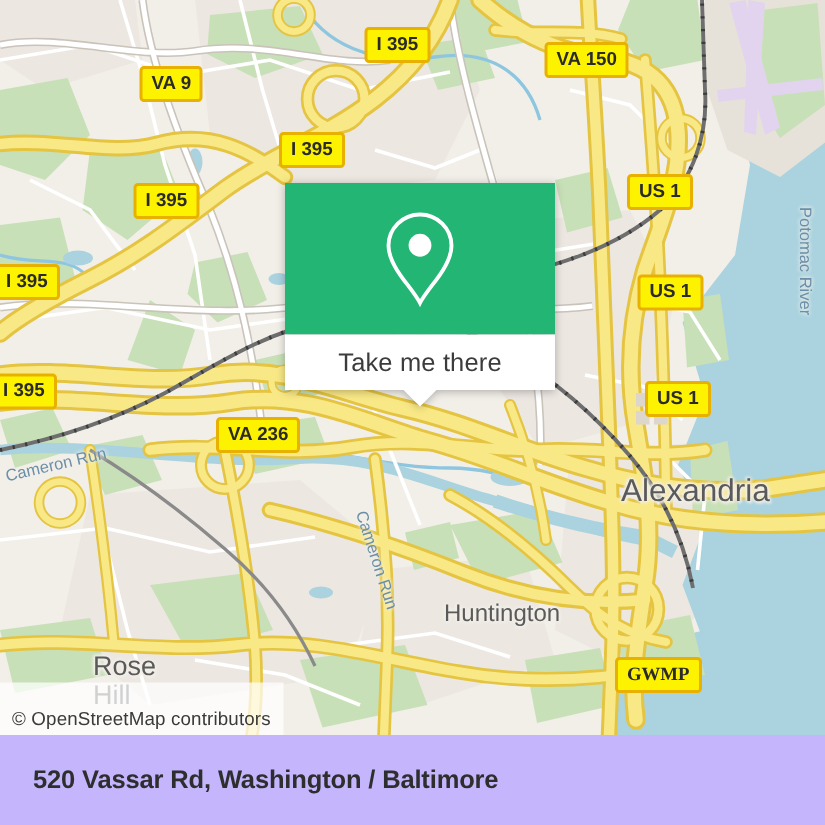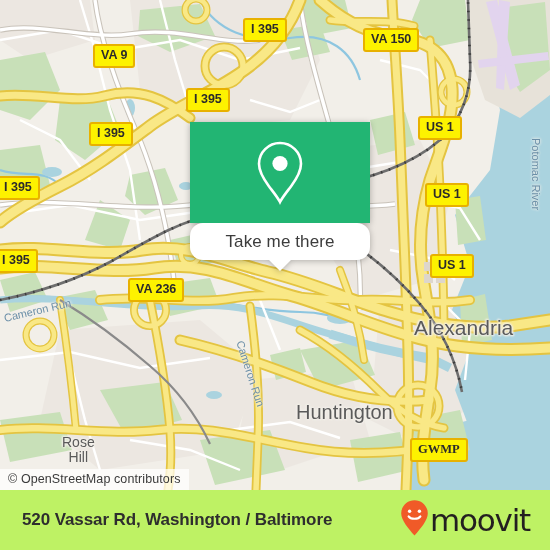--- a/index.html
+++ b/index.html
@@ -13,21 +13,21 @@
   
   #map-area {
     position:absolute; left:0; top:0; width:550px; height:490px;
     background:#f2efe9; overflow:hidden;
   }
   #map-svg { position:absolute; left:0; top:0; }
 
   
   #osm-attr {
     position:absolute; left:0; bottom:0;
-    padding:3px 8px 4px 8px;
+    padding:17px 8px 4px 8px;
     font-size:12.5px; color:#3a3a3a;
     background:rgba(255,255,255,0.72);
     letter-spacing:.1px; white-space:nowrap;
     z-index:40;
   }
 
   
   .shield {
     position:absolute; z-index:30;
     background:#fdf200; border:2px solid #e8b100;
@@ -42,59 +42,58 @@
   
   .place {
     position:absolute; z-index:28;
     color:#5a5a5a; white-space:nowrap;
     font-family:"Liberation Sans", sans-serif;
     text-shadow:
       0 0 3px #f2efe9, 0 0 3px #f2efe9, 0 0 2px #f2efe9,
       1px 1px 2px #f2efe9, -1px -1px 2px #f2efe9;
   }
   .place.city  { font-size:21px; }
-  .place.town  { font-size:20px; }
-  .place.small { font-size:14px; text-align:center; line-height:1.05; }
+  .place.town  { font-size:16px; }
+  .place.small { font-size:18px; text-align:left; line-height:1.05; }
   .place.water {
     color:#6b8fa8; font-size:11px; font-style:normal;
     text-shadow:0 0 3px #f2efe9,0 0 3px #f2efe9;
   }
 
   
   #popup-card {
     position:absolute; left:190px; top:122px;
     width:180px; z-index:50;
     filter:drop-shadow(0 1px 3px rgba(0,0,0,0.28));
   }
   #popup-green {
     height:101px; background:#22b573;
     display:flex; align-items:center; justify-content:center;
   }
   #popup-pin svg { display:block; }
   #popup-footer {
     height:37px; background:#ffffff;
     display:flex; align-items:center; justify-content:center;
     position:relative;
-    border-radius:13px;
   }
   #popup-label {
     font-size:17px; color:#3c3c3c; letter-spacing:.1px;
   }
   #popup-tail {
     position:absolute; left:50%; bottom:-11px;
     margin-left:-11px; width:0; height:0;
     border-left:11px solid transparent;
     border-right:11px solid transparent;
     border-top:11px solid #ffffff;
   }
 
   
   #bottom-bar {
     position:absolute; left:0; top:490px;
-    width:550px; height:60px; background:#bef264;
+    width:550px; height:60px; background:#c4b5fd;
     display:flex; align-items:center; z-index:60;
   }
   #address-text {
     margin-left:22px; font-size:17px; color:#2e2e2e;
     font-weight:bold; letter-spacing:-.1px; white-space:nowrap;
   }
   #moovit-logo {
     position:absolute; right:20px; top:50%;
     transform:translateY(-50%);
     display:flex; align-items:center;
@@ -338,21 +337,21 @@
       <div class="shield" style="left: 243px; top: 18px;">I 395</div>
       <div class="shield" style="left: 363px; top: 28px;">VA 150</div>
       <div class="shield" style="left: 93px; top: 44px;">VA 9</div>
       <div class="shield" style="left: 186px; top: 88px;">I 395</div>
       <div class="shield" style="left: 418px; top: 116px;">US 1</div>
       <div class="shield" style="left: 89px; top: 122px;">I 395</div>
       <div class="shield" style="left: 425px; top: 183px;">US 1</div>
       <div class="shield" style="left: -4px; top: 176px;">I 395</div>
       <div class="shield" style="left: -6px; top: 249px;">I 395</div>
       <div class="shield" style="left: 430px; top: 254px;">US 1</div>
-      <div class="shield" style="left: 128px; top: 278px;">VA 236</div>
+      <div class="shield" style="left: 144px; top: 278px;">VA 236</div>
       <div class="shield" style="left: 410px; top: 438px; font-family: Liberation Serif, serif;">GWMP</div>
     </div>
   <div id="place-layer">
       <div class="place city" style="left: 414px; top: 316px;">Alexandria</div>
       <div class="place town" style="left: 296px; top: 401px;">Huntington</div>
       <div class="place small" style="left: 62px; top: 435px;">Rose<br>Hill</div>
       <div class="place water" style="left: 4px; top: 312px; transform-origin: left center; transform: rotate(-13deg);">Cameron Run</div>
       <div class="place water" style="left: 240px; top: 335px; transform-origin: left center; transform: rotate(72deg);">Cameron Run</div>
       <div class="place water" style="left: 536px; top: 132px; transform-origin: left center; transform: rotate(90deg);">Potomac River</div>
     </div>
@@ -372,25 +371,13 @@
       <span id="popup-label">Take me there</span>
       <span id="popup-tail"></span>
     </div>
   </div>
 
 </div>
 
 <div id="bottom-bar">
   <span id="address-text">520 Vassar Rd, Washington / Baltimore</span>
 
-  <div id="moovit-logo">
-    <span>
-      <svg width="29" height="38" viewBox="0 0 29 38">
-        <path d="M14.5 1.2 C7.1 1.2 1.2 7.1 1.2 14.4 C1.2 21.2 8.4 29.2 14.5 36.6
-                 C20.6 29.2 27.8 21.2 27.8 14.4 C27.8 7.1 21.9 1.2 14.5 1.2 Z" fill="#f05a28"></path>
-        <circle cx="9.6" cy="12.2" r="1.7" fill="#ffffff"></circle>
-        <circle cx="19.4" cy="12.2" r="1.7" fill="#ffffff"></circle>
-        <path d="M8.6 17.4 C10.6 20.6 18.4 20.6 20.4 17.4" fill="none" stroke="#ffffff" stroke-width="2.1" stroke-linecap="round"></path>
-      </svg>
-    </span>
-    <span id="moovit-word">moovit</span>
-  </div>
 </div>
 
 </body></html>

